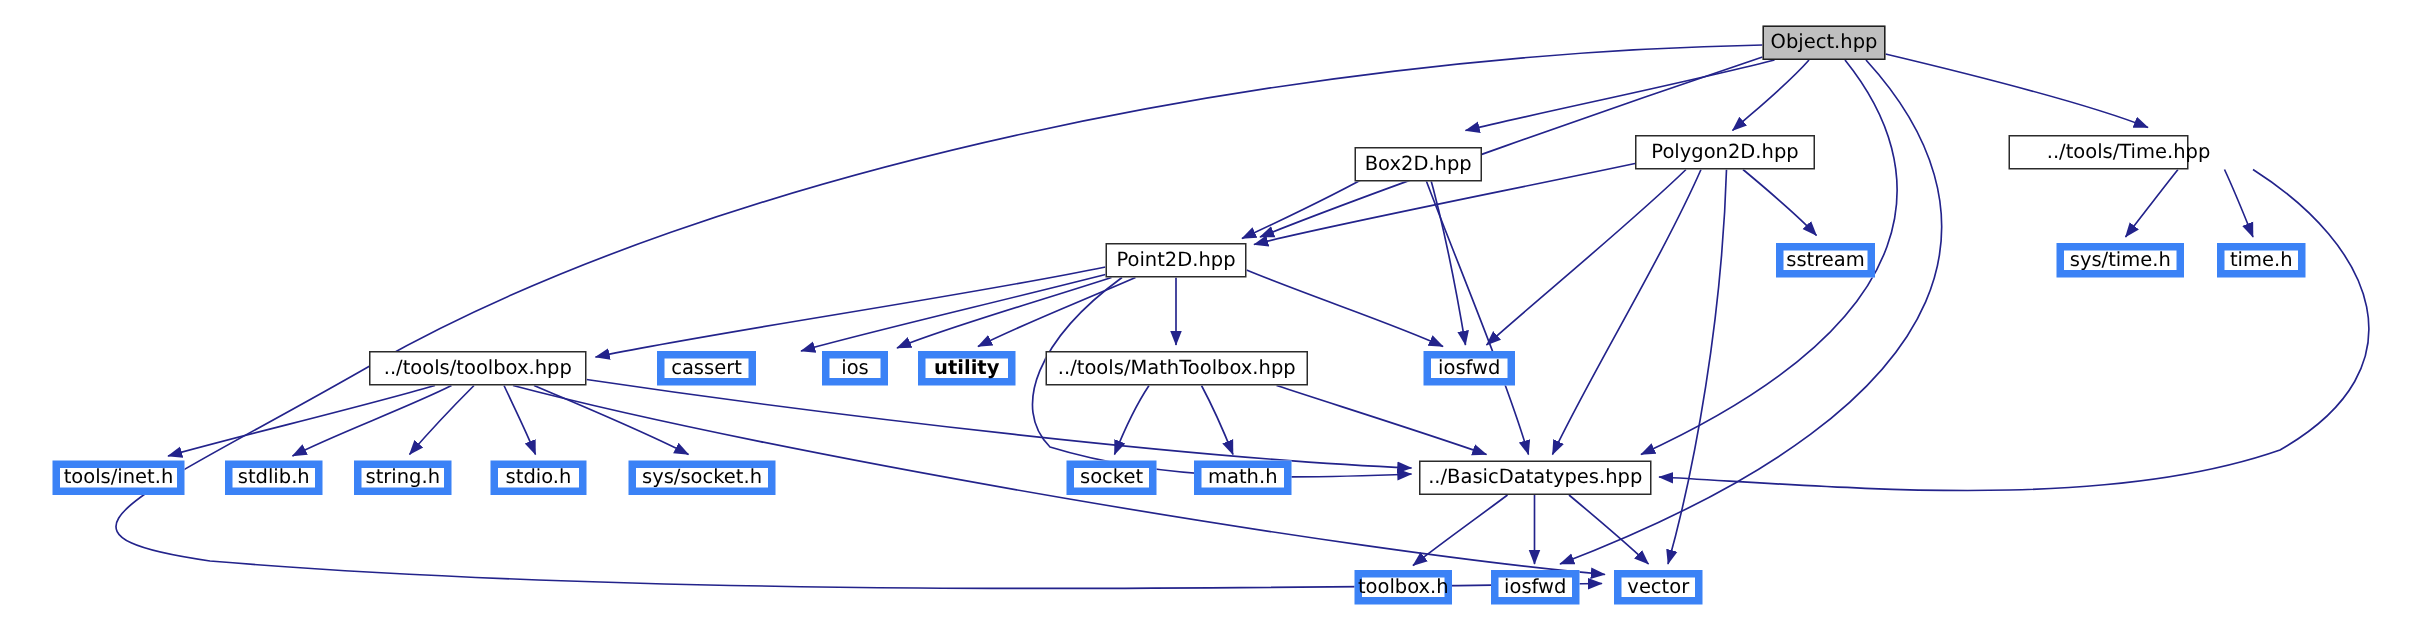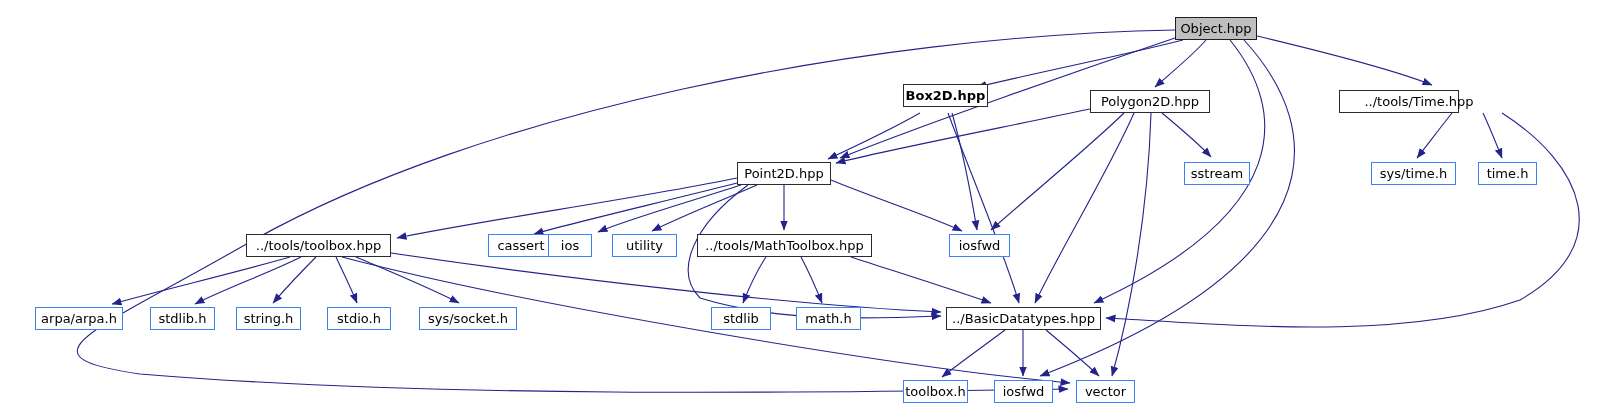--- a/index.html
+++ b/index.html
@@ -4,21 +4,21 @@
 <style>
   html,body{margin:0;padding:0;background:#ffffff;}
   #canvas{position:relative;width:1615px;height:411px;background:#ffffff;overflow:hidden;
           font-family:"DejaVu Sans","Liberation Sans",sans-serif;margin-top:12px;}
   #edges{position:absolute;left:0;top:0;width:1615px;height:411px;}
   .node{position:absolute;box-sizing:border-box;display:flex;align-items:center;justify-content:center;
         background:#ffffff;border:1px solid #bebebe;color:#000000;font-size:13px;line-height:1;
         white-space:nowrap;padding:0 4px;}
   .node.project{border:1px solid #2b2b2b;cursor:pointer;}
   .node.root{background:#bfbfbf;border:1px solid #1f1f1f;}
-  .node.system{border:1px solid #3b82f6;}
+  .node.system{border:5px solid #3b82f6;}
 </style>
 </head>
 <body>
 
 <div id="canvas">
   <svg id="edges" width="1615" height="411" viewBox="0 0 1615 411" xmlns="http://www.w3.org/2000/svg">
     <defs>
       <marker id="arrow" markerWidth="11" markerHeight="9" refX="9.5" refY="4.5" orient="auto" markerUnits="userSpaceOnUse">
         <polygon points="0,0.6 10,4.5 0,8.4" fill="#23238b"></polygon>
       </marker>
@@ -59,38 +59,38 @@
         <path d="M1452,101 C1440,116 1428,132 1417,146" marker-end="url(#arrow)"></path>
         <path d="M1483,101 C1490,116 1496,131 1502,146" marker-end="url(#arrow)"></path>
         <path d="M1502,101 C1582,152 1618,232 1520,288 C1400,330 1222,312 1106,306" marker-end="url(#arrow)"></path>
         <path d="M1005,318 C985,333 961,350 942,365" marker-end="url(#arrow)"></path>
         <path d="M1023,318 C1023,333 1023,349 1023,364" marker-end="url(#arrow)"></path>
         <path d="M1046,318 C1064,333 1084,350 1099,364" marker-end="url(#arrow)"></path>
       </g>
   </svg>
   <div id="nodes">
       <div class="node root" style="left: 1175px; top: 5px; width: 82px; height: 23px;">Object.hpp</div>
-      <div class="node project" style="left: 903px; top: 72px; width: 85px; height: 23px; font-weight: bold;">Box2D.hpp</div>
+      <div class="node project" style="left: 903px; top: 86px; width: 85px; height: 23px;">Box2D.hpp</div>
       <div class="node project" style="left: 1090px; top: 78px; width: 120px; height: 23px;">Polygon2D.hpp</div>
       <div class="node project" style="left: 1339px; top: 78px; width: 120px; height: 23px; padding-left: 44px;">../tools/Time.hpp</div>
       <div class="node project" style="left: 737px; top: 150px; width: 94px; height: 23px;">Point2D.hpp</div>
       <div class="node system" style="left: 1184px; top: 150px; width: 66px; height: 23px;">sstream</div>
       <div class="node system" style="left: 1371px; top: 150px; width: 85px; height: 23px;">sys/time.h</div>
       <div class="node system" style="left: 1478px; top: 150px; width: 59px; height: 23px;">time.h</div>
       <div class="node project" style="left: 246px; top: 222px; width: 145px; height: 23px; text-align: right;">../tools/toolbox.hpp</div>
-      <div class="node system" style="left: 488px; top: 222px; width: 66px; height: 23px;">cassert</div>
+      <div class="node system" style="left: 438px; top: 222px; width: 66px; height: 23px;">cassert</div>
       <div class="node system" style="left: 548px; top: 222px; width: 44px; height: 23px;">ios</div>
-      <div class="node system" style="left: 612px; top: 222px; width: 65px; height: 23px;">utility</div>
+      <div class="node system" style="left: 612px; top: 222px; width: 65px; height: 23px; font-weight: bold;">utility</div>
       <div class="node project" style="left: 697px; top: 222px; width: 175px; height: 23px;">../tools/MathToolbox.hpp</div>
       <div class="node system" style="left: 949px; top: 222px; width: 61px; height: 23px;">iosfwd</div>
-      <div class="node system" style="left: 35px; top: 295px; width: 88px; height: 23px;">arpa/arpa.h</div>
+      <div class="node system" style="left: 35px; top: 295px; width: 88px; height: 23px;">tools/inet.h</div>
       <div class="node system" style="left: 150px; top: 295px; width: 65px; height: 23px;">stdlib.h</div>
       <div class="node system" style="left: 236px; top: 295px; width: 65px; height: 23px;">string.h</div>
       <div class="node system" style="left: 327px; top: 295px; width: 64px; height: 23px;">stdio.h</div>
       <div class="node system" style="left: 419px; top: 295px; width: 98px; height: 23px;">sys/socket.h</div>
-      <div class="node system" style="left: 711px; top: 295px; width: 60px; height: 23px;">stdlib</div>
+      <div class="node system" style="left: 711px; top: 295px; width: 60px; height: 23px;">socket</div>
       <div class="node system" style="left: 796px; top: 295px; width: 65px; height: 23px;">math.h</div>
       <div class="node project" style="left: 946px; top: 295px; width: 155px; height: 23px;">../BasicDatatypes.hpp</div>
       <div class="node system" style="left: 903px; top: 368px; width: 65px; height: 23px;">toolbox.h</div>
       <div class="node system" style="left: 994px; top: 368px; width: 59px; height: 23px;">iosfwd</div>
       <div class="node system" style="left: 1076px; top: 368px; width: 59px; height: 23px; text-align: center;">vector</div>
     </div>
 </div>
 
 </body></html>

